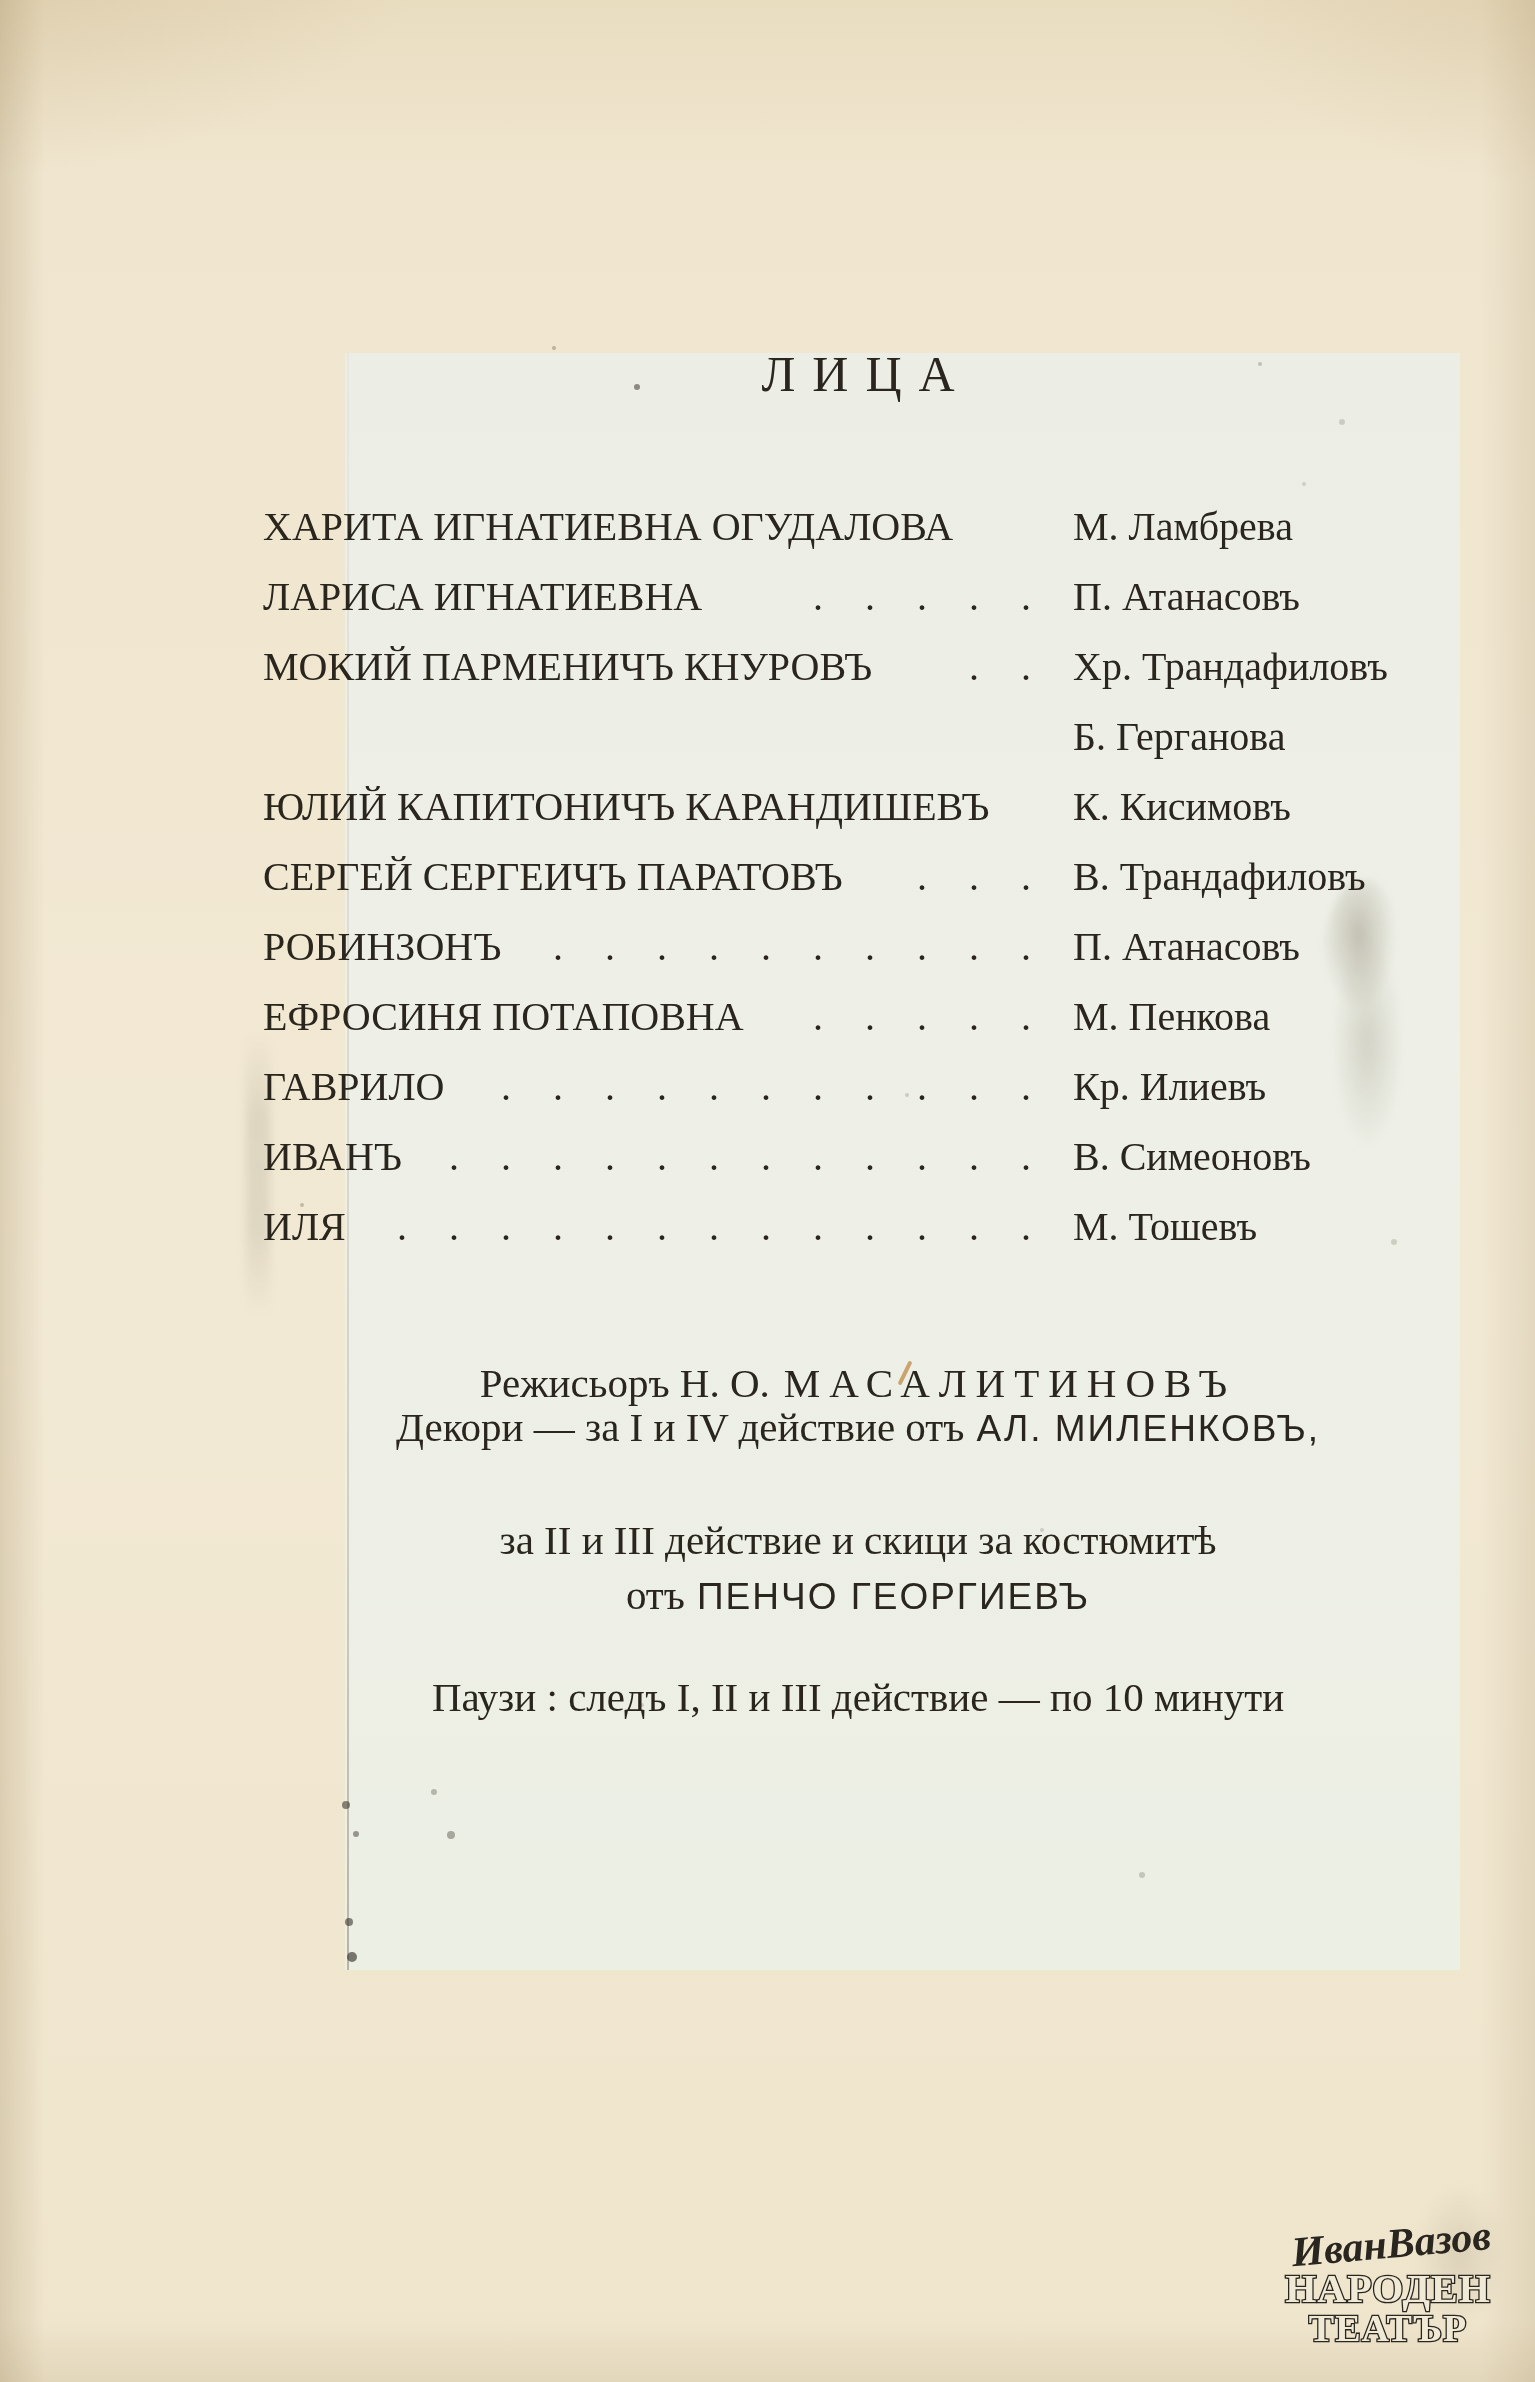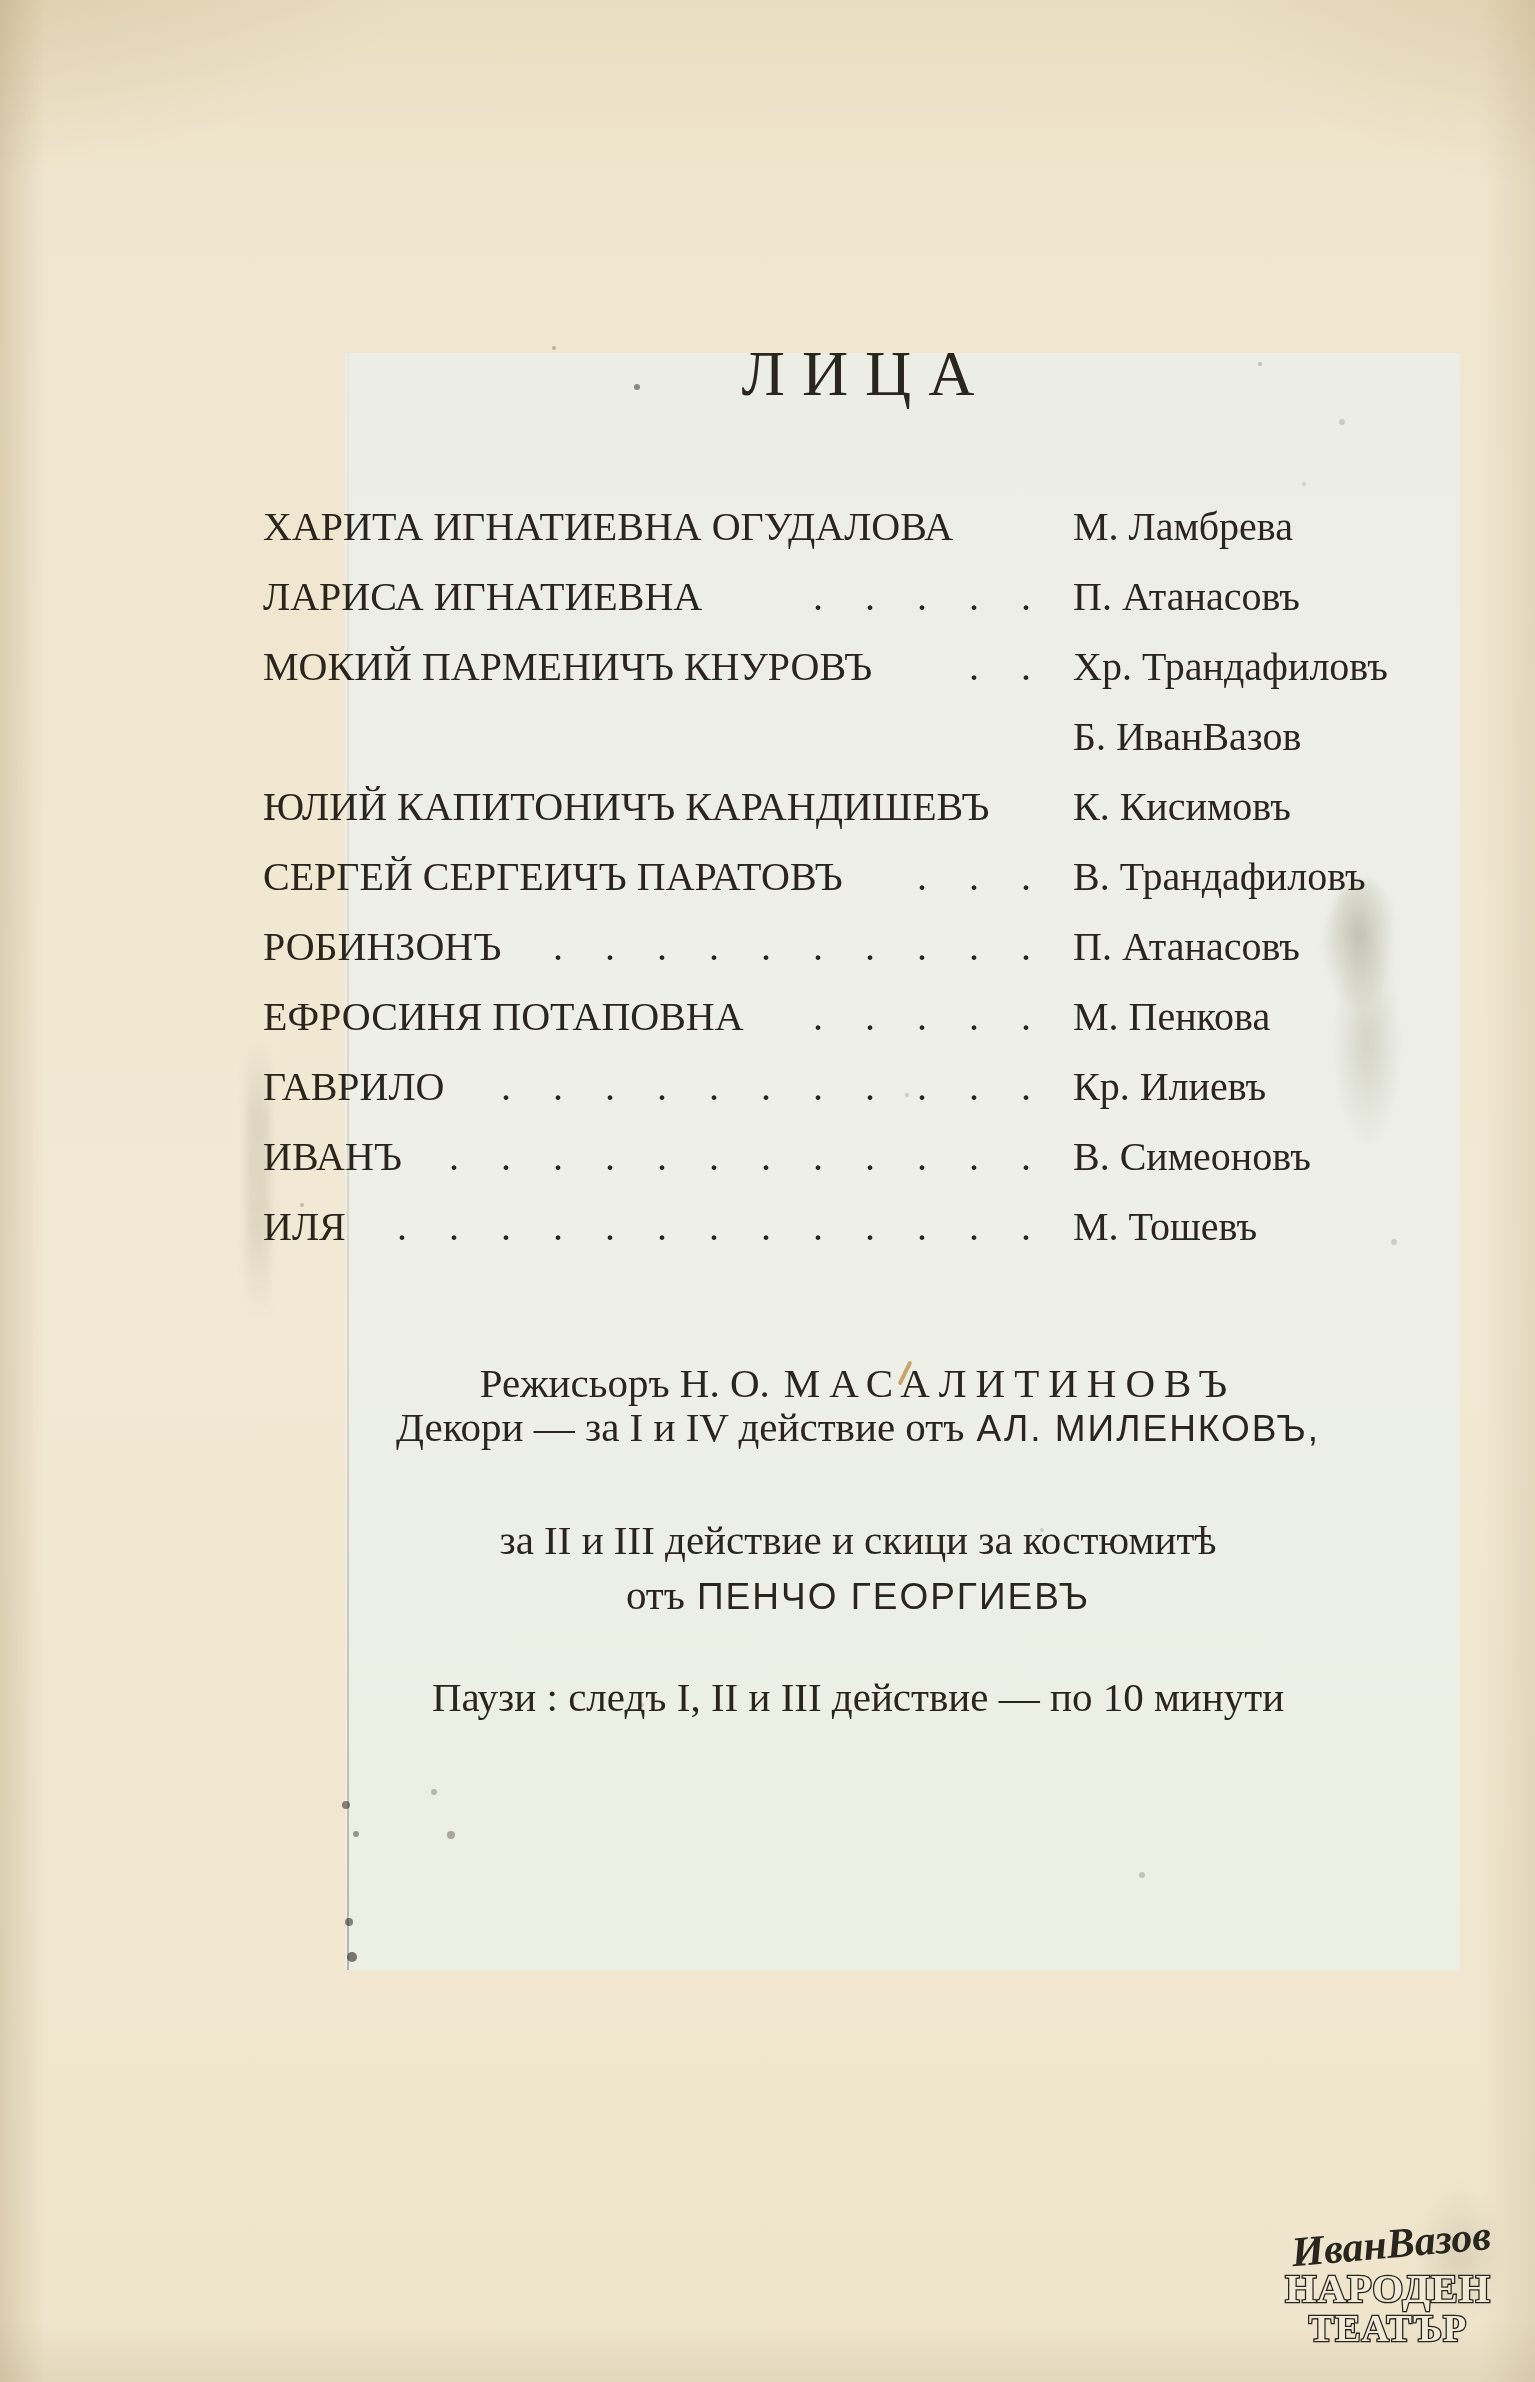--- a/index.html
+++ b/index.html
@@ -26,21 +26,21 @@
   .crease{
     position:absolute;left:347px;top:353px;width:2px;height:1617px;
     background:linear-gradient(180deg, rgba(120,108,85,0.05), rgba(110,100,78,0.22) 70%, rgba(80,70,55,0.35));
   }
   .content{
     position:absolute;left:263px;top:0;width:1190px;height:2382px;
   }
   .title{
     position:absolute;left:0;top:339px;width:100%;height:70px;
     margin:0;line-height:70px;text-align:center;
-    font-size:64px;font-weight:normal;letter-spacing:17px;text-indent:17px;
+    font-size:50px;font-weight:normal;letter-spacing:17px;text-indent:17px;
   }
   .cast{position:absolute;left:0;top:492px;width:100%;}
   .row{display:flex;height:70px;line-height:70px;font-size:40px;}
   .role{white-space:nowrap;flex:0 0 auto;}
   .dots{flex:1 1 auto;overflow:hidden;white-space:nowrap;text-align:right;
         letter-spacing:16px;padding-right:26px;font-size:40px;}
   .actor{flex:0 0 380px;white-space:nowrap;overflow:hidden;}
   .line{position:absolute;left:0;width:100%;height:70px;line-height:70px;
         text-align:center;font-size:41px;white-space:nowrap;}
   .line-director{top:1348px;}
@@ -127,21 +127,21 @@
         <span class="dots">. . . . .</span>
         <span class="actor">П. Атанасовъ</span>
       </div>
       <div class="row">
         <span class="role">МОКИЙ ПАРМЕНИЧЪ КНУРОВЪ</span>
         <span class="dots">. .</span>
         <span class="actor">Хр. Трандафиловъ</span>
       </div>
       <div class="row">
         <span class="dots"></span>
-        <span class="actor">Б. ИванВазов</span>
+        <span class="actor">Б. Герганова</span>
       </div>
       <div class="row">
         <span class="role">ЮЛИЙ КАПИТОНИЧЪ КАРАНДИШЕВЪ</span>
         <span class="dots"></span>
         <span class="actor">К. Кисимовъ</span>
       </div>
       <div class="row">
         <span class="role">СЕРГЕЙ СЕРГЕИЧЪ ПАРАТОВЪ</span>
         <span class="dots">. . .</span>
         <span class="actor">В. Трандафиловъ</span>

